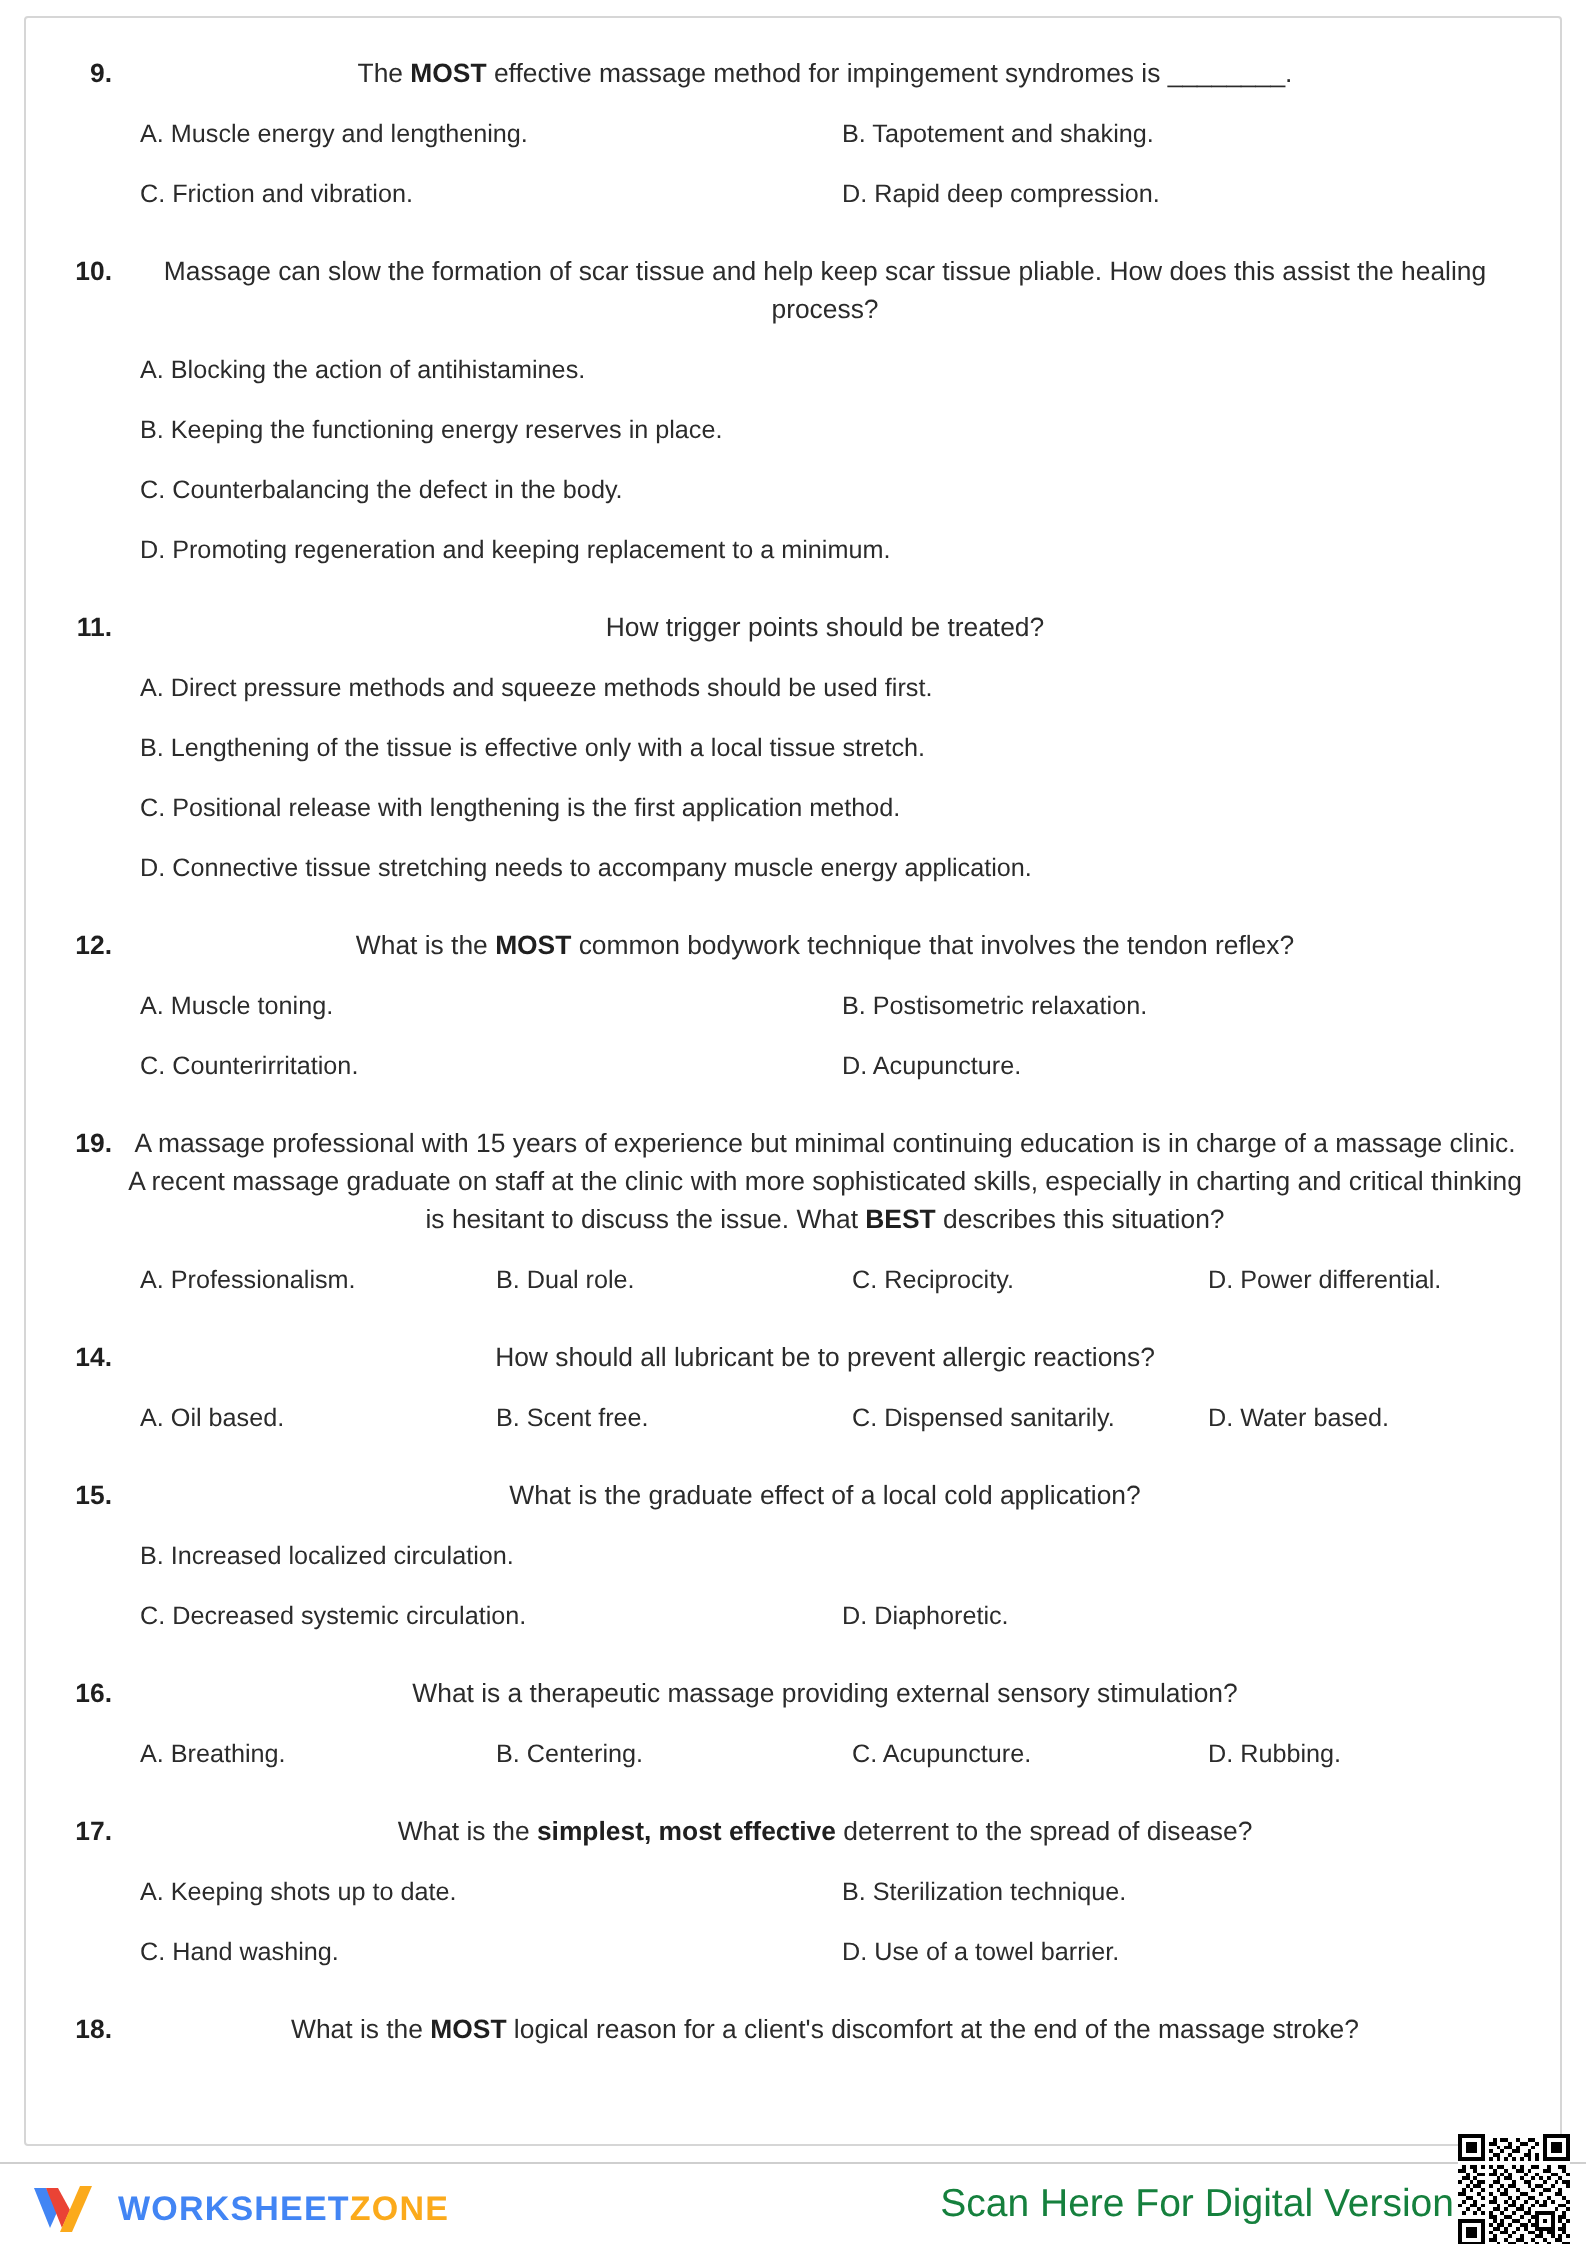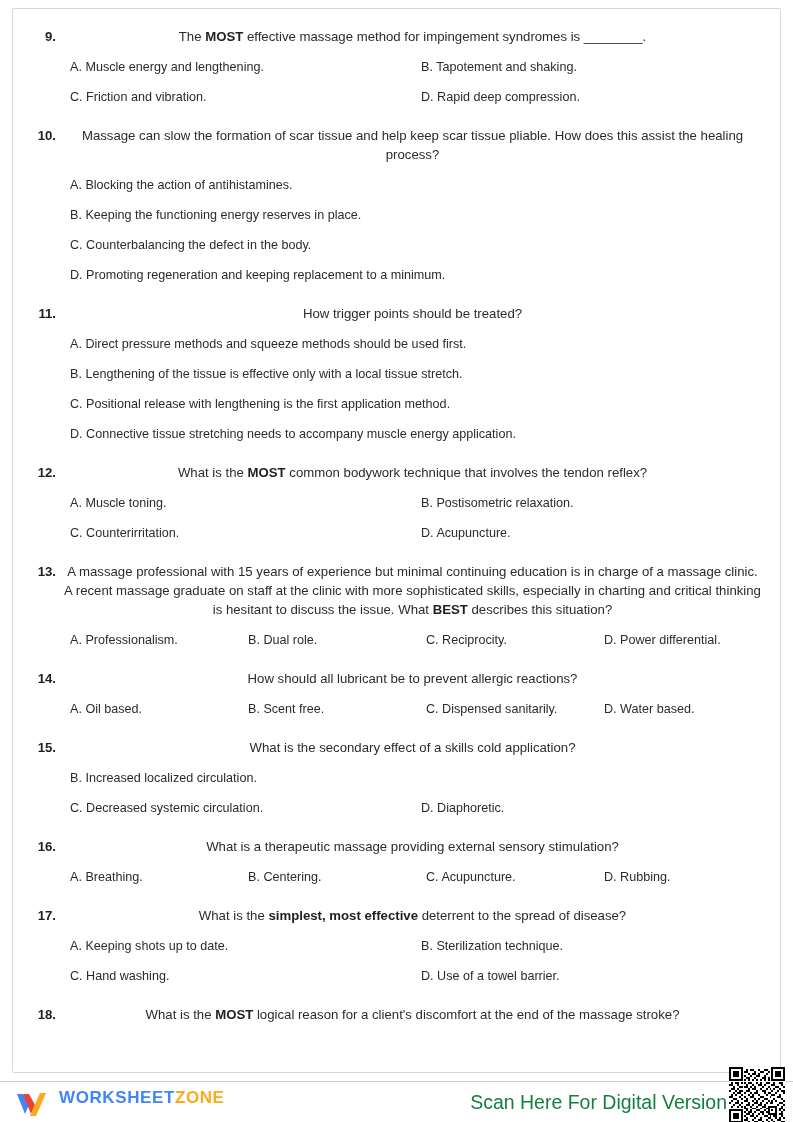--- a/index.html
+++ b/index.html
@@ -95,20 +95,21 @@
     top: 0;
     width: 793px;
     height: 1px;
     background: #cfcfcf;
   }
   .brand {
     position: absolute;
     left: 14px;
     top: 8px;
     display: flex;
+    align-items: center;
   }
   .brand-mark {
     width: 36px;
     height: 30px;
     margin-right: 9px;
   }
   .brand-name {
     font-size: 17px;
     font-weight: bold;
     letter-spacing: 0.6px;
@@ -210,21 +211,21 @@
           </div>
           <div class="opt-row">
             <div class="opt">C. Counterirritation.</div>
             <div class="opt">D. Acupuncture.</div>
           </div>
         </div>
       </div>
       <div class="q-gap-lg"></div>
       <div>
         <div class="q">
-          <div class="q-num">13.</div>
+          <div class="q-num">19.</div>
           <div class="q-text"><span>A massage professional with 15 years of experience but minimal continuing education is in charge of a massage clinic. A recent massage graduate on staff at the clinic with more sophisticated skills, especially in charting and critical thinking is hesitant to discuss the issue. What </span><b>BEST</b><span> describes this situation?</span></div>
         </div>
         <div class="opts layout-4col">
           <div class="opt-row">
             <div class="opt">A. Professionalism.</div>
             <div class="opt">B. Dual role.</div>
             <div class="opt">C. Reciprocity.</div>
             <div class="opt">D. Power differential.</div>
           </div>
         </div>
@@ -241,21 +242,21 @@
             <div class="opt">B. Scent free.</div>
             <div class="opt">C. Dispensed sanitarily.</div>
             <div class="opt">D. Water based.</div>
           </div>
         </div>
       </div>
       <div class="q-gap-lg"></div>
       <div>
         <div class="q">
           <div class="q-num">15.</div>
-          <div class="q-text"><span>What is the secondary effect of a skills cold application?</span></div>
+          <div class="q-text"><span>What is the graduate effect of a local cold application?</span></div>
         </div>
         <div class="opts layout-2col">
           <div class="opt-row">
             <div class="opt">B. Increased localized circulation.</div>
           </div>
           <div class="opt-row">
             <div class="opt">C. Decreased systemic circulation.</div>
             <div class="opt">D. Diaphoretic.</div>
           </div>
         </div>

